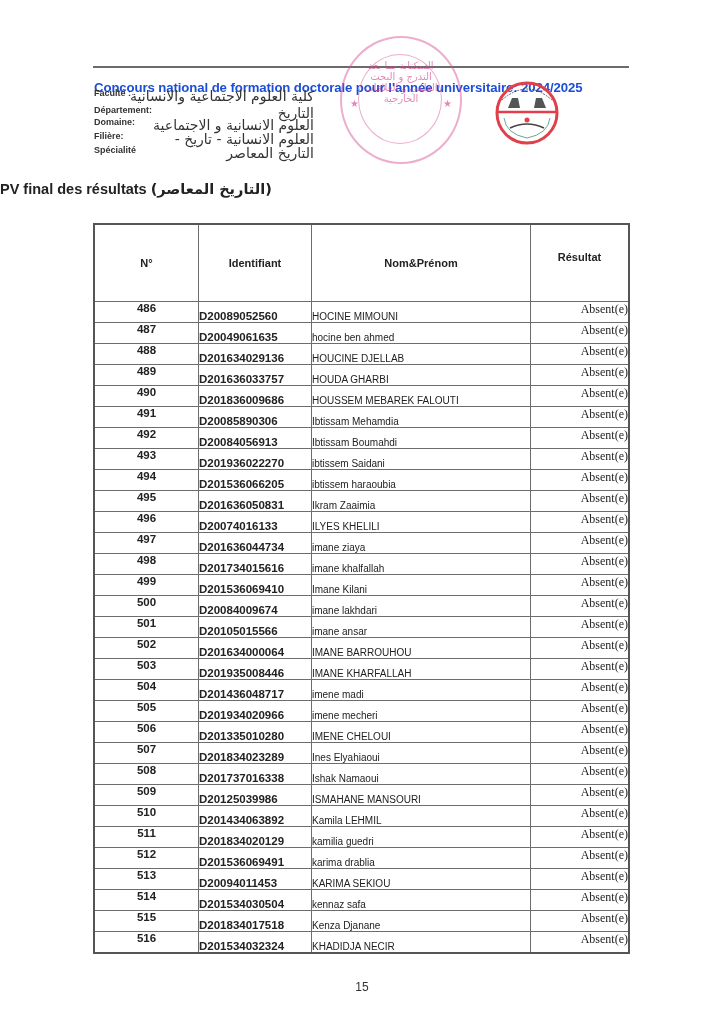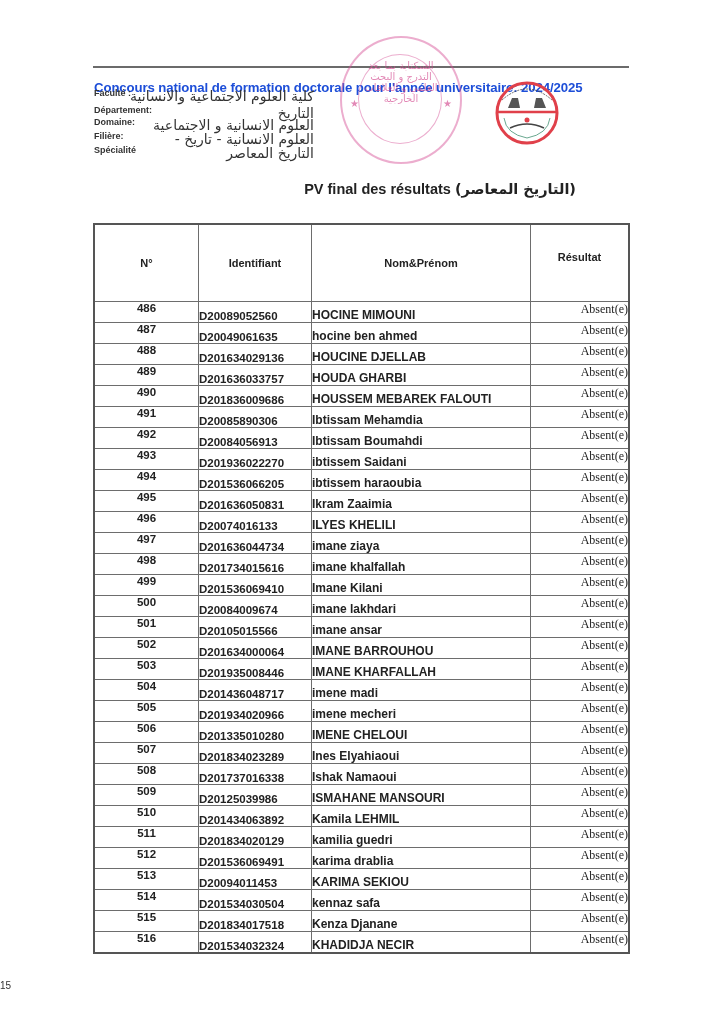--- a/index.html
+++ b/index.html
@@ -30,41 +30,41 @@
       position: absolute; left: 0; right: 0; top: 22px; text-align: center; direction: rtl;
       font-family: "DejaVu Sans", sans-serif; font-size: 10px; line-height: 11px; color: rgba(210, 70, 140, 0.75);
     }
     .stamp-star { position: absolute; font-size: 10px; color: rgba(210, 70, 140, 0.75); }
 
     .logo {
       position: absolute; left: 494px; top: 80px; width: 66px; height: 66px;
     }
 
     .pv-title {
-      position: absolute; left: 0; width: 576px; top: 181px; text-align: right;
+      position: absolute; left: 0; width: 576px; top: 181px; text-align: left;
       font-size: 14.5px; font-weight: bold; color: #222;
     }
     .pv-title .ar { font-family: "DejaVu Sans", sans-serif; direction: rtl; unicode-bidi: embed; }
 
     table.results {
       position: absolute; left: 93px; top: 223px; width: 537px; border-collapse: collapse;
       border: 2px solid #555;
     }
     table.results th, table.results td { border: 1px solid #6d6d6d; padding: 0; }
     table.results th {
       height: 64px; font-size: 11px; font-weight: bold; color: #222; text-align: center; vertical-align: middle;
     }
     table.results th.res { vertical-align: middle; padding-bottom: 12px; }
     table.results td { height: 20px; }
     td.num { width: 103px; text-align: center; font-size: 11.5px; font-weight: bold; color: #222; vertical-align: top; padding-top: 2px; }
     td.id { width: 112px; font-size: 11.5px; font-weight: bold; color: #222; padding-left: 4px; vertical-align: bottom; padding-bottom: 1px; }
-    td.name { width: 218px; font-size: 12px; font-weight: bold; color: #222; padding-left: 3px; vertical-align: bottom; padding-bottom: 2px; }
+    td.name { width: 218px; font-size: 10px; font-weight: normal; color: #222; padding-left: 3px; vertical-align: bottom; padding-bottom: 2px; }
     td.res { text-align: right; font-family: "Liberation Serif", "DejaVu Serif", serif; font-size: 12px; color: #222; vertical-align: top; padding-top: 1px; }
 
-    .page-num { position: absolute; left: 0; width: 724px; top: 980px; text-align: left; font-size: 10px; color: #333; }
+    .page-num { position: absolute; left: 0; width: 724px; top: 980px; text-align: center; font-size: 12px; color: #333; }
   </style>
 </head>
 <body>
 
 <div class="rule"></div>
 <div class="main-title">Concours national de formation doctorale pour l'année universitaire: 2024/2025</div>
 
 <div class="meta">
   <div class="meta-row" style="top:0px">
     <span class="meta-label">Faculté :</span>

